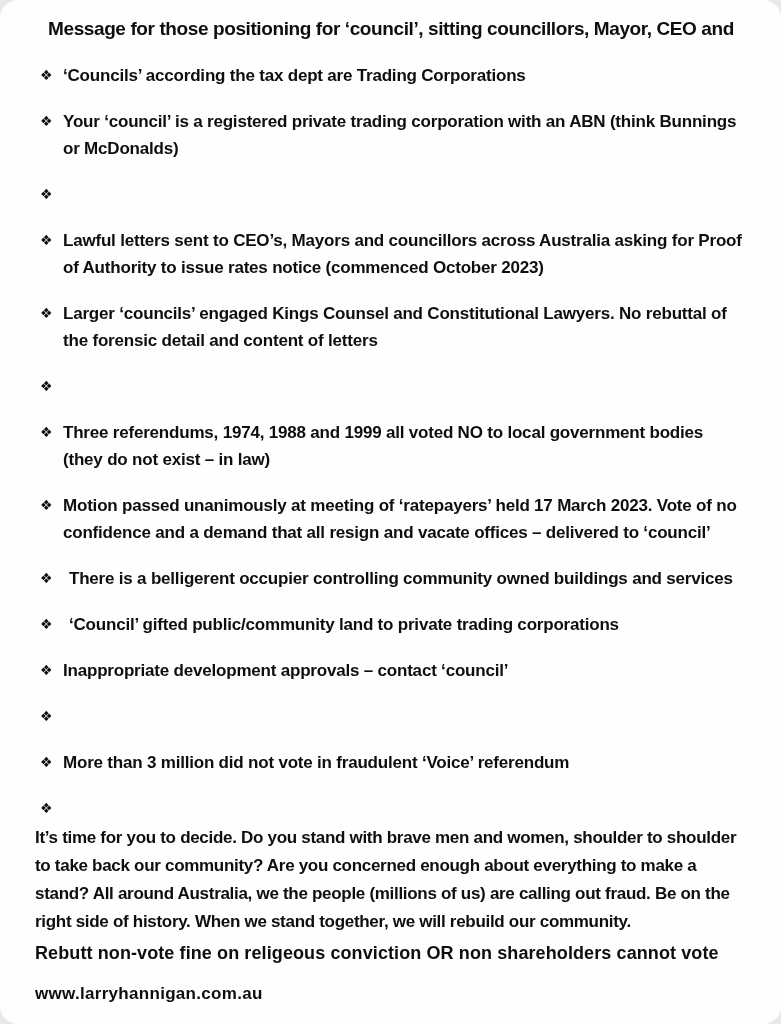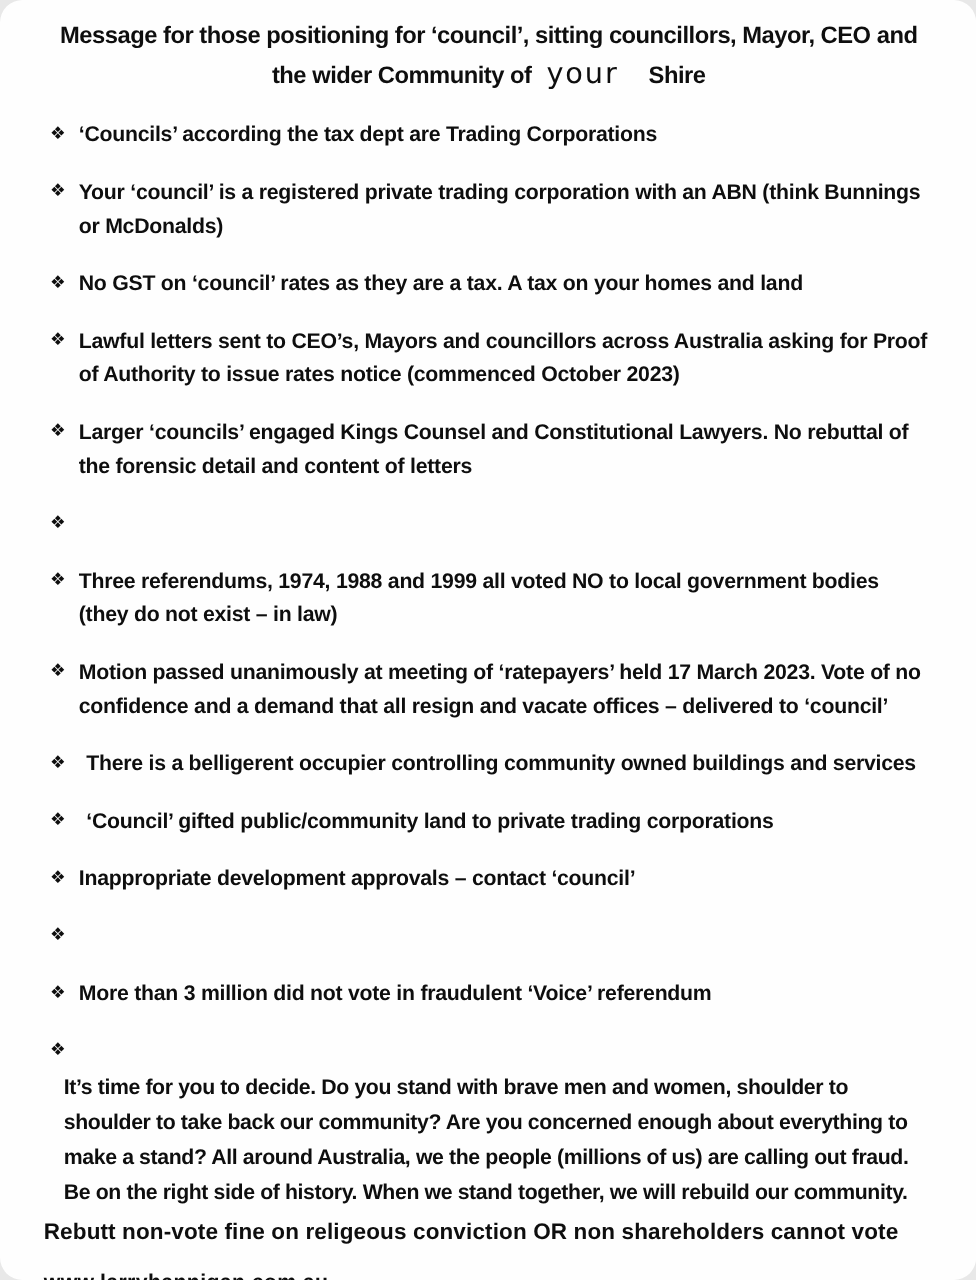--- a/index.html
+++ b/index.html
@@ -49,56 +49,54 @@
     font-family: "DejaVu Sans", sans-serif;
     font-weight: 400;
     font-size: 14px;
     line-height: 27px;
   }
   li.wide-gap .diamond { flex-basis: 29px; }
   .closing-paragraph {
     font-size: 17px;
     line-height: 28px;
     letter-spacing: -0.3px;
-    margin: 2px 0 0 16px;
+    margin: 2px 0 0 0;
   }
   .rebuttal-line {
     font-size: 18px;
     line-height: 29px;
     letter-spacing: 0.1px;
     margin: 3px 0 16px 0;
   }
   .footer {
     margin-top: 16px;
     font-size: 17px;
     letter-spacing: 0.3px;
   }
 </style>
 </head>
 <body>
 
 <div class="page">
 
   <div class="title">
     <div>Message for those positioning for ‘council’, sitting councillors, Mayor, CEO and</div>
-    <div><span>the wider Community of</span><span class="your-word">your</span><span>Shire</span></div>
   </div>
 
   <ul class="bullet-list">
       <li class="bullet-item">
         <span class="diamond">❖</span>
         <span class="bullet-text">‘Councils’ according the tax dept are Trading Corporations</span>
       </li>
       <li class="bullet-item">
         <span class="diamond">❖</span>
         <span class="bullet-text">Your ‘council’ is a registered private trading corporation with an ABN (think Bunnings or McDonalds)</span>
       </li>
       <li class="bullet-item">
         <span class="diamond">❖</span>
-        <span class="bullet-text">No GST on ‘council’ rates as they are a tax. A tax on your homes and land</span>
       </li>
       <li class="bullet-item">
         <span class="diamond">❖</span>
         <span class="bullet-text">Lawful letters sent to CEO’s, Mayors and councillors across Australia asking for Proof of Authority to issue rates notice (commenced October 2023)</span>
       </li>
       <li class="bullet-item">
         <span class="diamond">❖</span>
         <span class="bullet-text">Larger ‘councils’ engaged Kings Counsel and Constitutional Lawyers. No rebuttal of the forensic detail and content of letters</span>
       </li>
       <li class="bullet-item">

